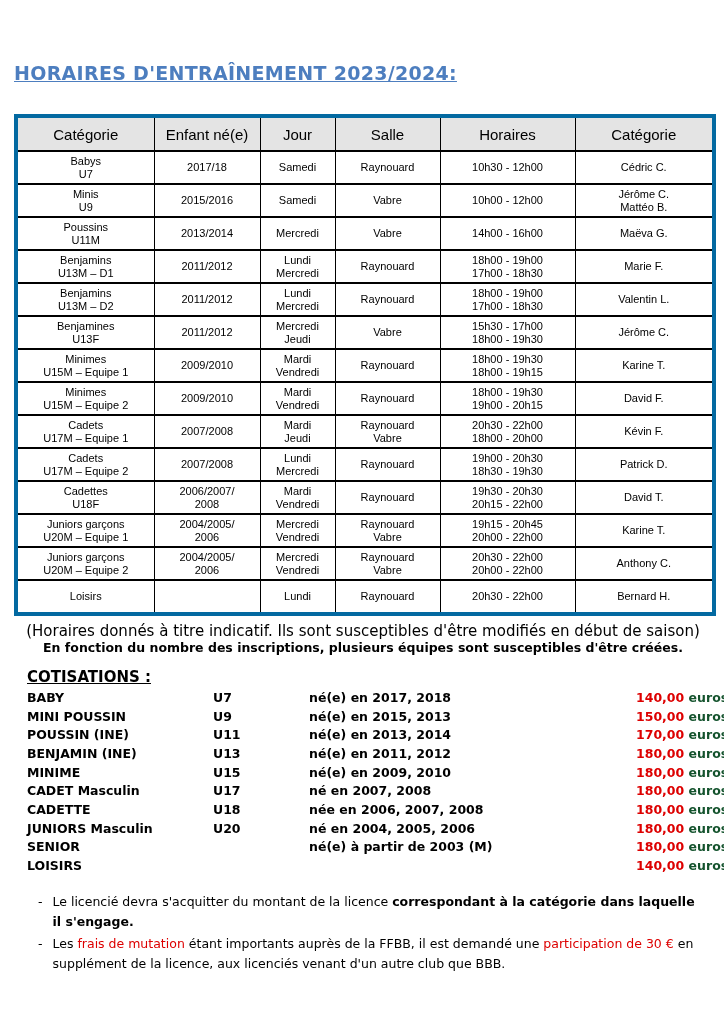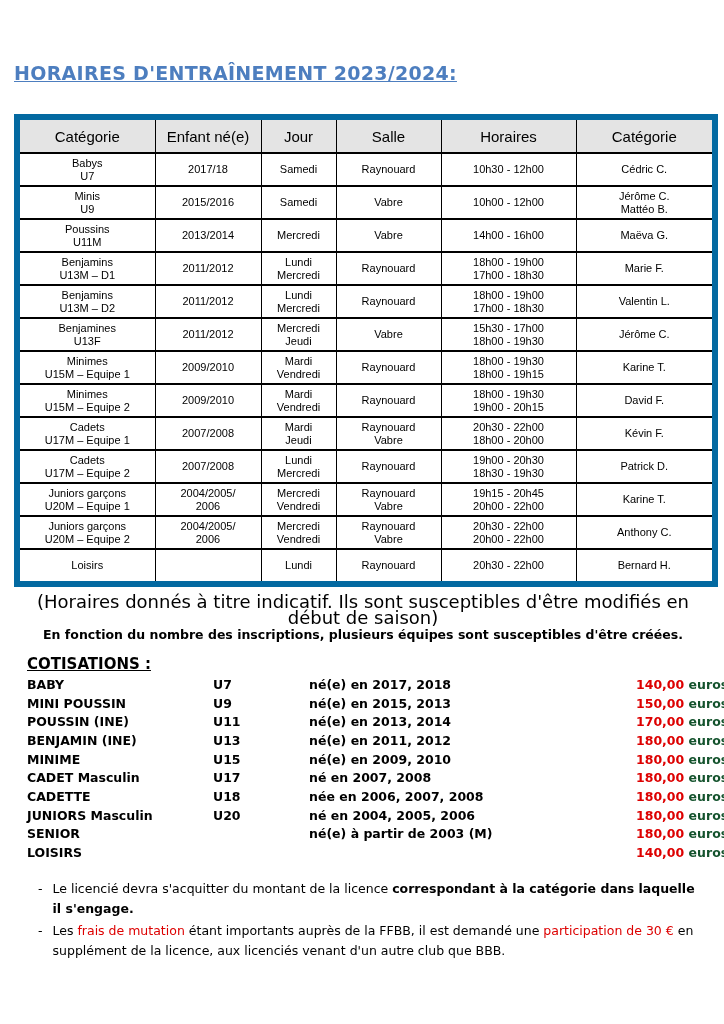--- a/index.html
+++ b/index.html
@@ -12,36 +12,36 @@
     margin:62px 0 0 14px;
     font-size:19px; font-weight:bold; letter-spacing:0.3px;
     color:var(--title-blue); text-decoration:underline;
     font-family:"DejaVu Sans", sans-serif;
   }
   
   table.sched {
     margin:30px 0 0 14px; width:698px;
     border-collapse:collapse; table-layout:fixed;
     font-family:"Liberation Sans", sans-serif;
-    border:6px solid #0369a1;
+    border:4px solid #0369a1;
   }
   table.sched th {
     background:var(--header-bg);
     font-weight:normal; font-size:15px; height:30px;
     border:2px solid #000; border-left-width:1px; border-right-width:1px;
   }
   table.sched td {
     text-align:center; vertical-align:middle;
     font-size:11px; line-height:13px; height:29px; padding:1px 2px;
     white-space:pre-line;
     border:2px solid #000; border-left-width:1px; border-right-width:1px;
   }
   
   .notes { width:698px; margin:7px 0 0 14px; text-align:center; }
-  .note1 { font-size:18px; line-height:16px; }
+  .note1 { font-size:15px; line-height:16px; }
   .note2 { font-size:12.5px; line-height:17px; font-weight:bold; }
   
   .cotis-heading {
     margin:12px 0 2px 27px; font-size:15px; font-weight:bold;
     text-decoration:underline;
   }
   .cotis-list { margin-left:27px; width:680px; }
   .cotis-row {
     display:grid; grid-template-columns:150px 60px 291px auto;
     height:18.7px; align-items:center;
@@ -185,20 +185,32 @@
 U17M – Equipe 2</td>
           <td>2007/2008</td>
           <td>Lundi
 Mercredi</td>
           <td>Raynouard</td>
           <td>19h00 - 20h30
 18h30 - 19h30</td>
           <td>Patrick D.</td>
         </tr>
         <tr>
+          <td>Cadettes
+U18F</td>
+          <td>2006/2007/
+2008</td>
+          <td>Mardi
+Vendredi</td>
+          <td>Raynouard</td>
+          <td>19h30 - 20h30
+20h15 - 22h00</td>
+          <td>David T.</td>
+        </tr>
+        <tr>
           <td>Juniors garçons
 U20M – Equipe 1</td>
           <td>2004/2005/
 2006</td>
           <td>Mercredi
 Vendredi</td>
           <td>Raynouard
 Vabre</td>
           <td>19h15 - 20h45
 20h00 - 22h00</td>

